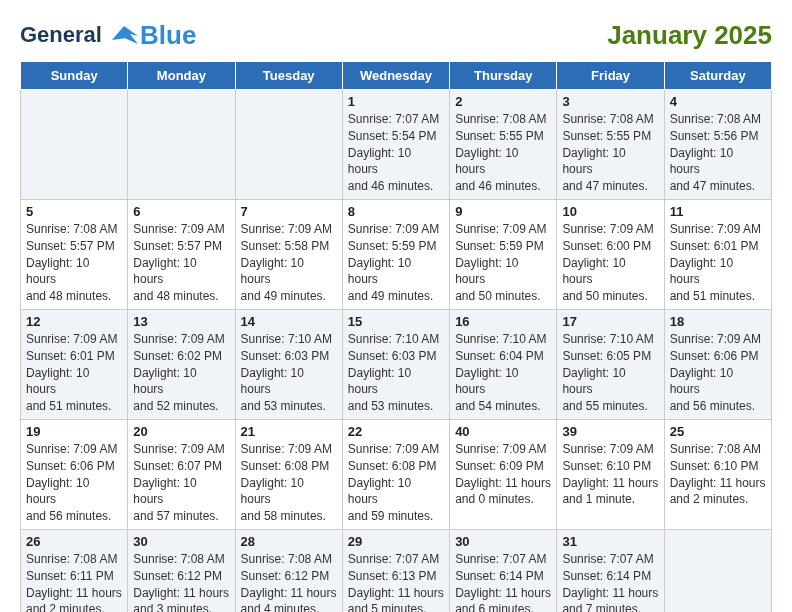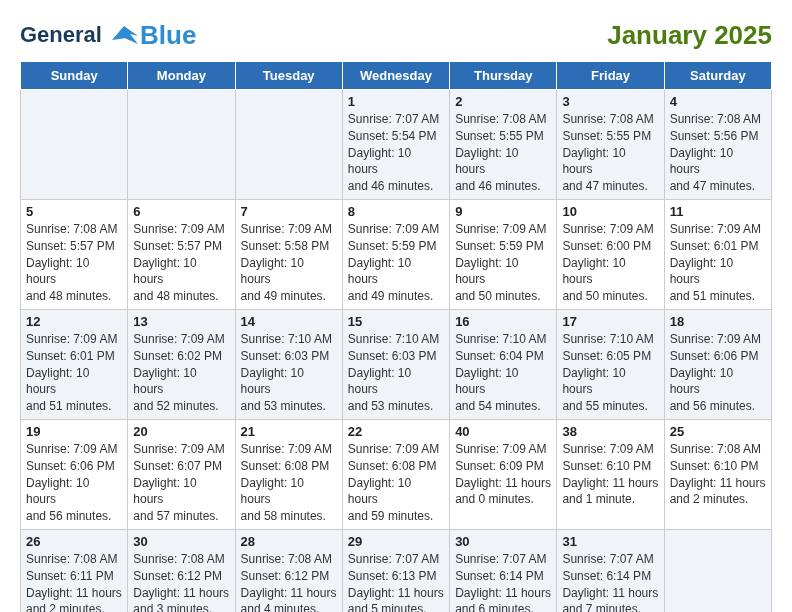--- a/index.html
+++ b/index.html
@@ -274,21 +274,21 @@
 and 59 minutes.</div>
         </td>
         <td>
           <span class="day-num">40</span>
           <div class="cell-info" style="white-space: pre-line;">Sunrise: 7:09 AM
 Sunset: 6:09 PM
 Daylight: 11 hours
 and 0 minutes.</div>
         </td>
         <td>
-          <span class="day-num">38</span>
+          <span class="day-num">39</span>
           <div class="cell-info" style="white-space: pre-line;">Sunrise: 7:09 AM
 Sunset: 6:10 PM
 Daylight: 11 hours
 and 1 minute.</div>
         </td>
         <td>
           <span class="day-num">25</span>
           <div class="cell-info" style="white-space: pre-line;">Sunrise: 7:08 AM
 Sunset: 6:10 PM
 Daylight: 11 hours

